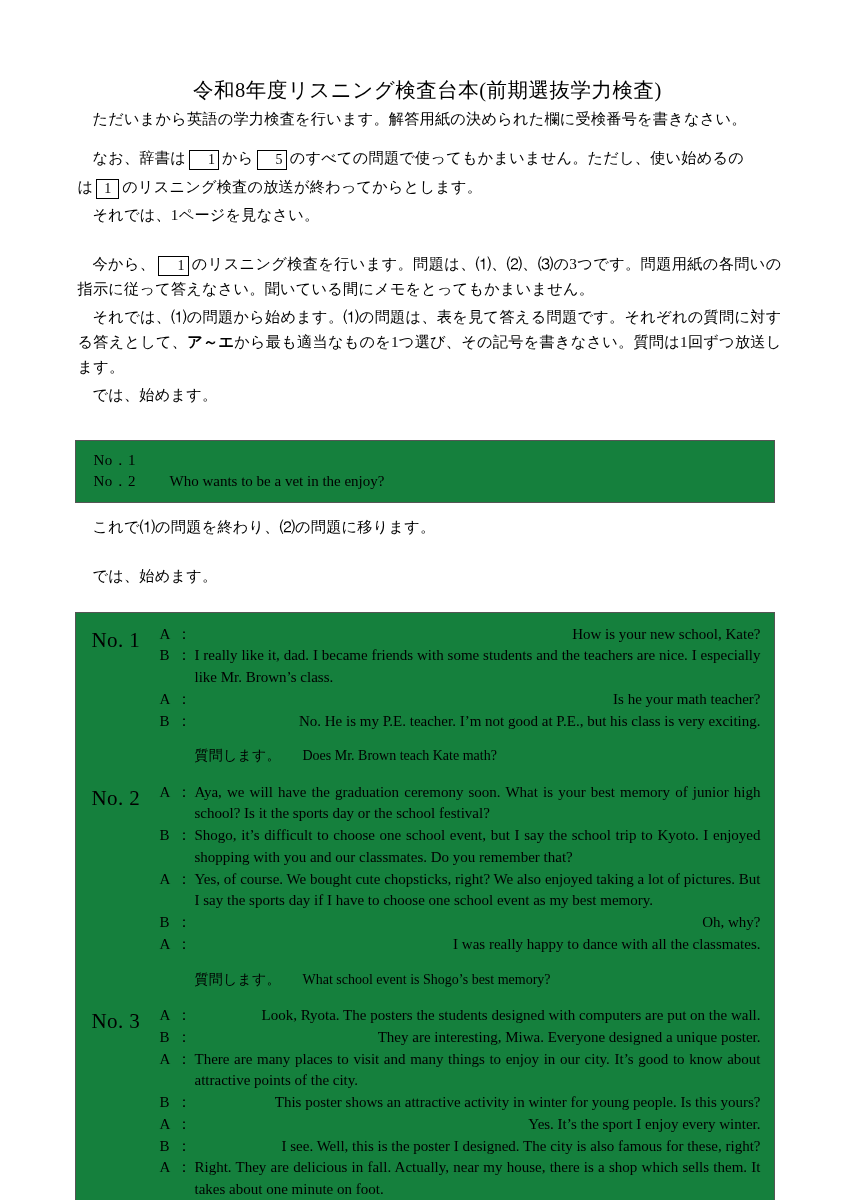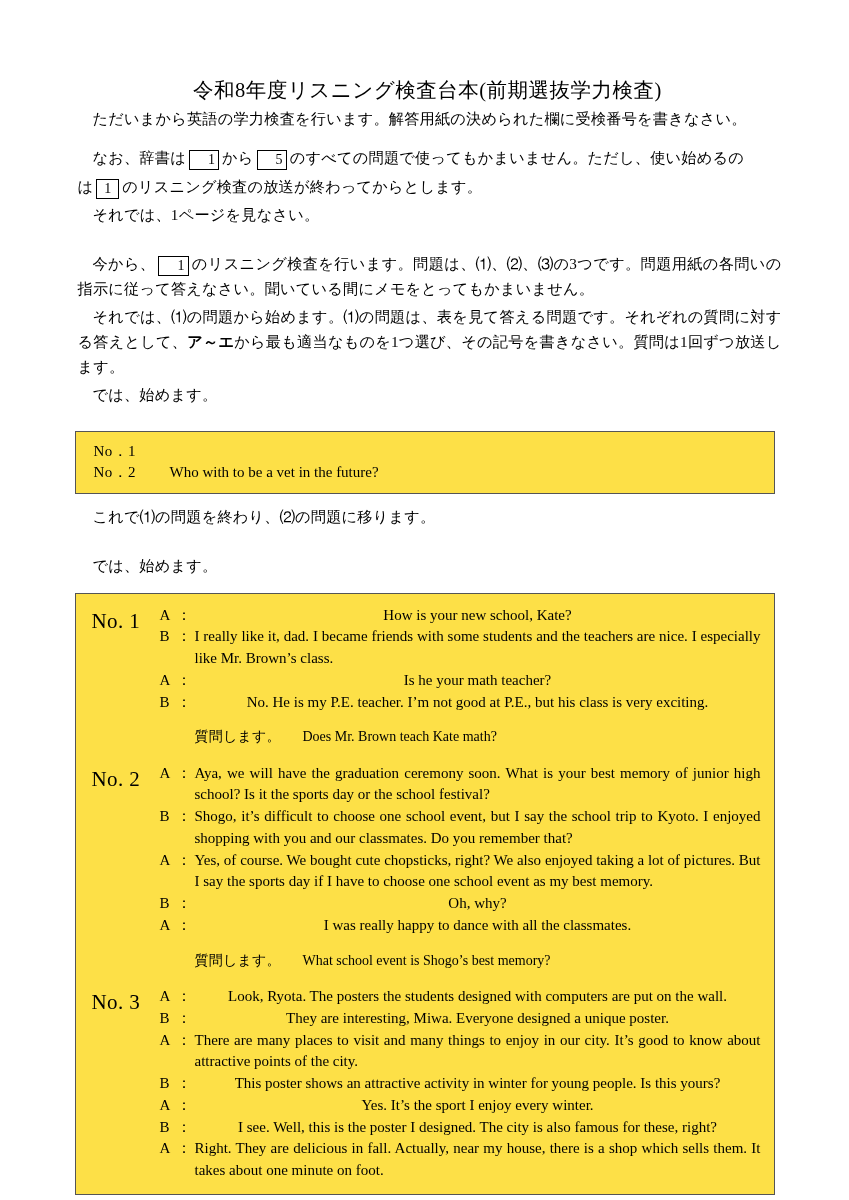--- a/index.html
+++ b/index.html
@@ -65,23 +65,23 @@
     margin: 0 3px;
     font-family: "Liberation Serif", serif;
     vertical-align: -1px;
   }
   b.kana { font-weight: bold; }
 
   
   .qbox {
     border: 1.5px solid #555;
     box-sizing: border-box;
-    margin: 3px auto;
+    margin: 12px auto;
     width: 700px;
-    background: #fde047;
+    background: #15803d;
   }
   .qbox-1 {
     padding: 9px 10px 10px 18px;
   }
   .qbox-2 {
     padding: 11px 12px 12px 16px;
   }
 
   
   .simple-row {
@@ -119,21 +119,21 @@
   }
   .dlg-colon {
     width: 18px;
     flex: 0 0 18px;
   }
   .dlg-text {
     flex: 1;
     text-align: justify;
     padding-right: 1px;
   }
-  .dlg-text.nojust { text-align: center; }
+  .dlg-text.nojust { text-align: right; }
   .ask-line {
     display: flex;
     font-size: 14px;
     line-height: 1.45;
     margin-top: 14px;
     padding-left: 35px;
     align-items: center;
   }
   .ask-jp {
     flex: 0 0 108px;
@@ -165,21 +165,21 @@
   </div>
 
   <div class="gap-md"></div>
 
   <div class="qbox qbox-1">
     <div class="simple-row">
       <div class="simple-no">No．1</div>
     </div>
     <div class="simple-row">
       <div class="simple-no">No．2</div>
-      <div class="simple-txt">Who with to be a vet in the future?</div>
+      <div class="simple-txt">Who wants to be a vet in the enjoy?</div>
     </div>
   </div>
 
   <div class="jp-block after-box">
     <p class="jp indent">これで⑴の問題を終わり、⑵の問題に移ります。</p>
 
     <div class="gap-md"></div>
 
     <p class="jp indent">では、始めます。</p>
   </div>

